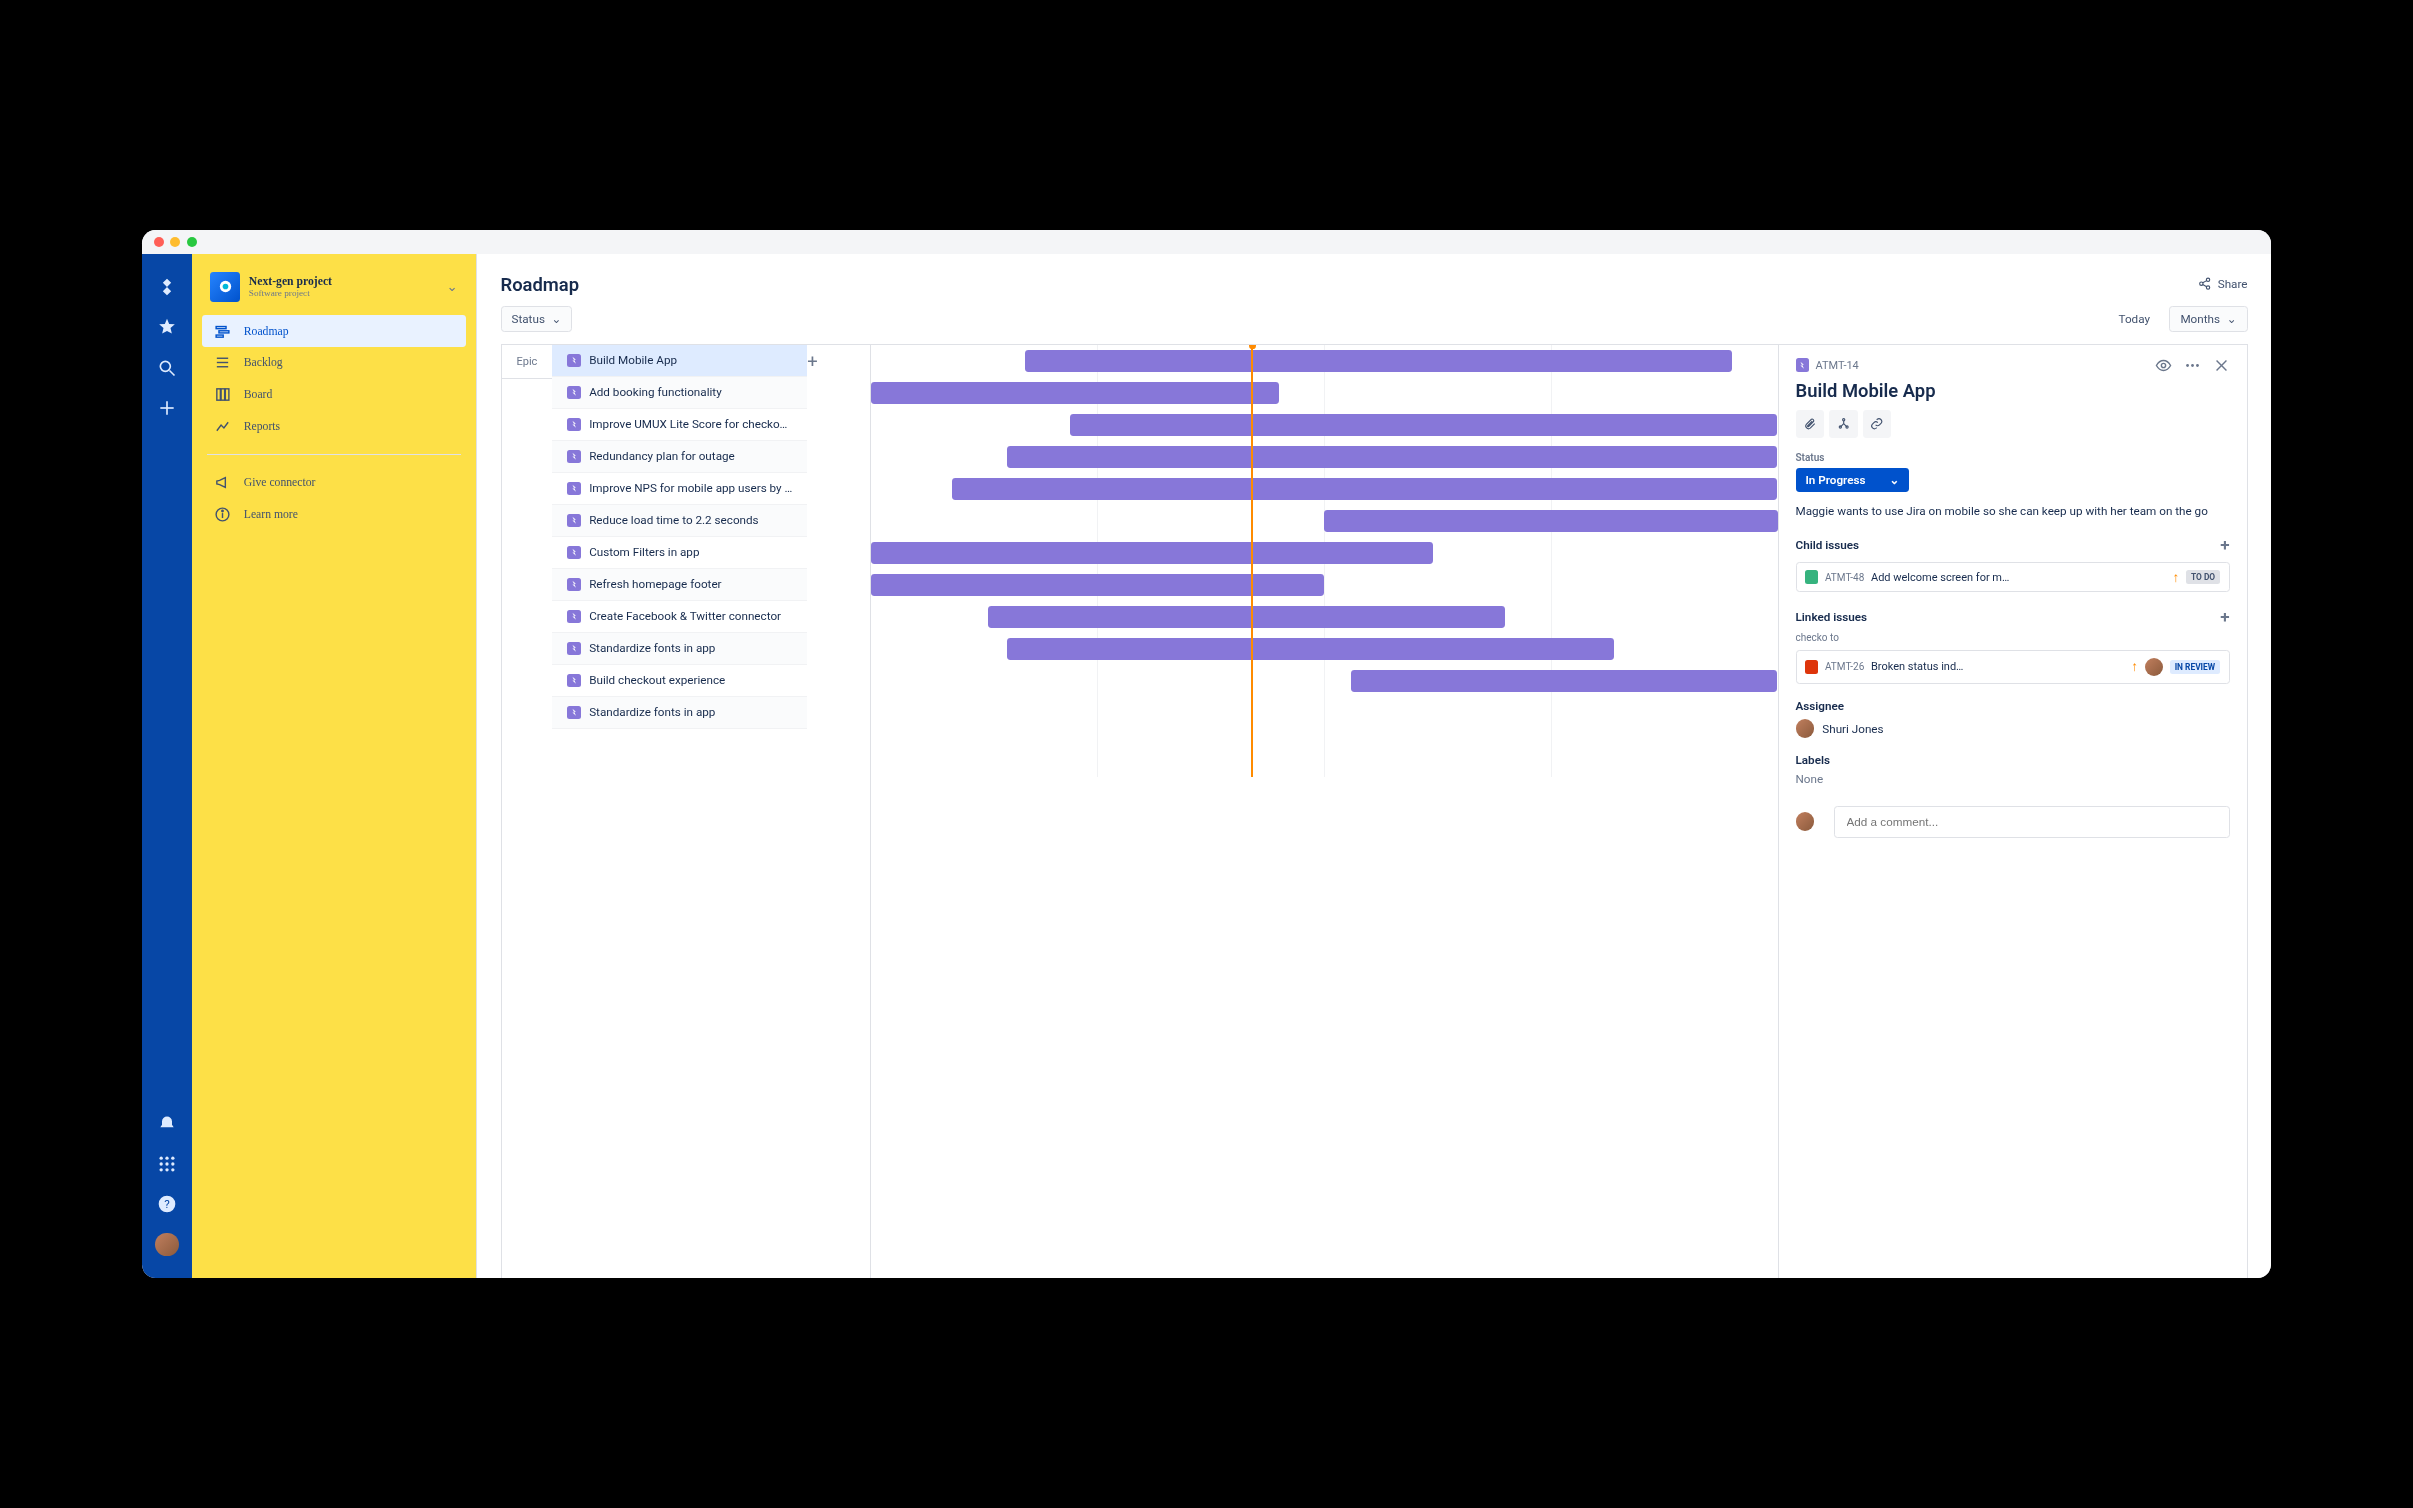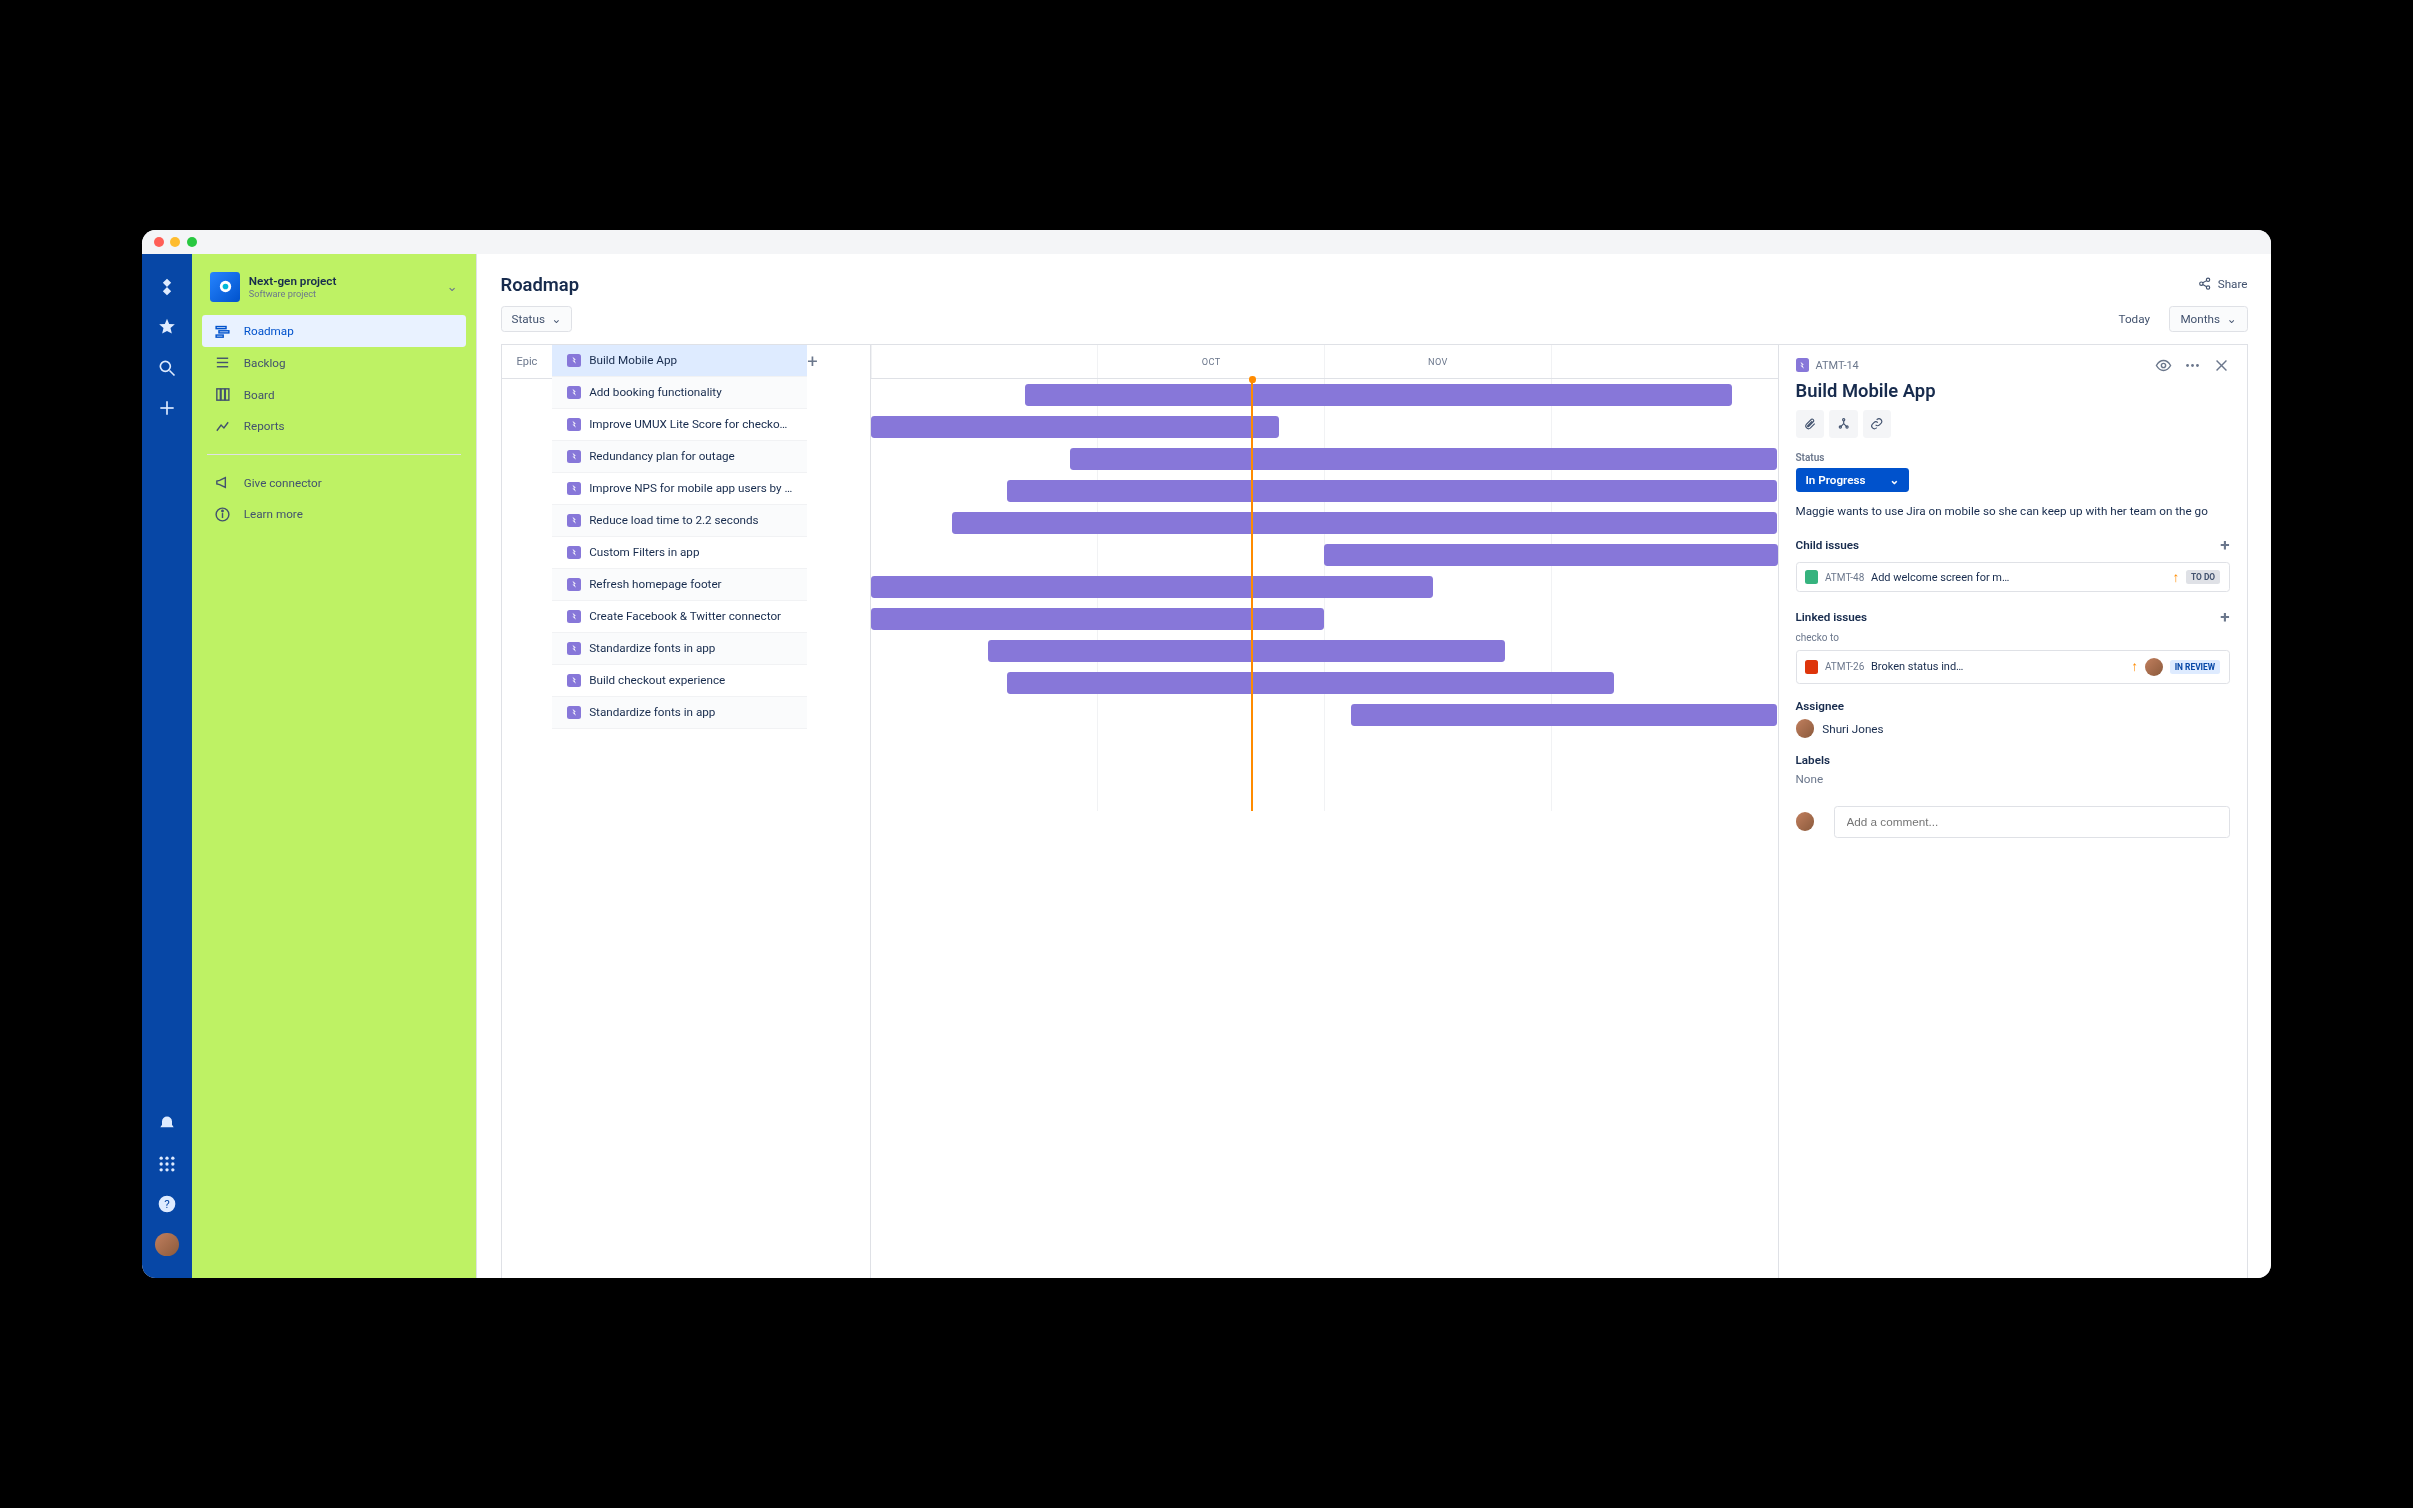--- a/index.html
+++ b/index.html
@@ -37,22 +37,22 @@
 .rail {
   width:50px; background:#0747a6; display:flex; flex-direction:column;
   align-items:center; padding:13.4px 0; color:#fff;
 }
 .rail .icon { width:23.5px; height:23.5px; margin:8.4px 0; display:flex; align-items:center; justify-content:center; cursor:pointer; }
 .rail .spacer { flex:1; }
 .rail svg { width:20px; height:20px; fill:#deebff; }
 .rail .avatar { width:23.5px; height:23.5px; border-radius:50%; background:linear-gradient(135deg,#c17f5e,#8b5a3c); margin:8.4px 0; }
 
 .sidebar {
-  width:285px; background:#bef264; border-right:0.8px solid #dfe1e6;
-  display:flex; flex-direction:column; padding:13.4px 10px;
+  width:285px; background:#fde047; border-right:0.8px solid #dfe1e6;
+  display:flex; flex-direction:column; padding:13.4px 10px;font-family:Liberation Serif, serif;
 }
 .project-header { display:flex; align-items:center; gap:8.4px; padding:5px 8.4px 13.4px; cursor:pointer; }
 .project-avatar { width:30px; height:30px; border-radius:3.4px; background:linear-gradient(135deg,#2684ff,#0052cc); display:flex; align-items:center; justify-content:center; }
 .project-avatar svg { width:17px; height:17px; }
 .project-title { font-size:11.7px; font-weight:600; color:#172b4d; }
 .project-sub { font-size:9.2px; color:#6b778c; }
 .chev { margin-left:auto; color:#6b778c; }
 .nav-item {
   display:flex; align-items:center; gap:11.7px; padding:6.7px 11.7px;
   border-radius:3.4px; font-size:11.7px; color:#42526e; cursor:pointer;
@@ -403,26 +403,20 @@
                   <svg viewBox="0 0 24 24">
                     <path d="M7 2l10 9H12l5 11L7 13h5z"></path>
                   </svg>
                 </span>
                 <span style="overflow:hidden;text-overflow:ellipsis">Standardize fonts in app</span>
               </div>
             </div>
           <div class="add-row">+</div>
         </div>
         <div class="timeline">
-          <div class="timeline-header" id="timeline-header">
-              <div class="month-col"></div>
-              <div class="month-col">OCT</div>
-              <div class="month-col">NOV</div>
-              <div class="month-col"></div>
-            </div>
           <div class="timeline-body" id="timeline-body" style="height: 432px;">
               <div class="grid-col" style="left: 25%; height: 100%;"></div>
               <div class="grid-col" style="left: 50%; height: 100%;"></div>
               <div class="grid-col" style="left: 75%; height: 100%;"></div>
               <div class="bar-row">
                 <div class="bar" style="left: 17%; width: 78%;"></div>
               </div>
               <div class="bar-row">
                 <div class="bar" style="left: 0%; width: 45%;"></div>
               </div>

